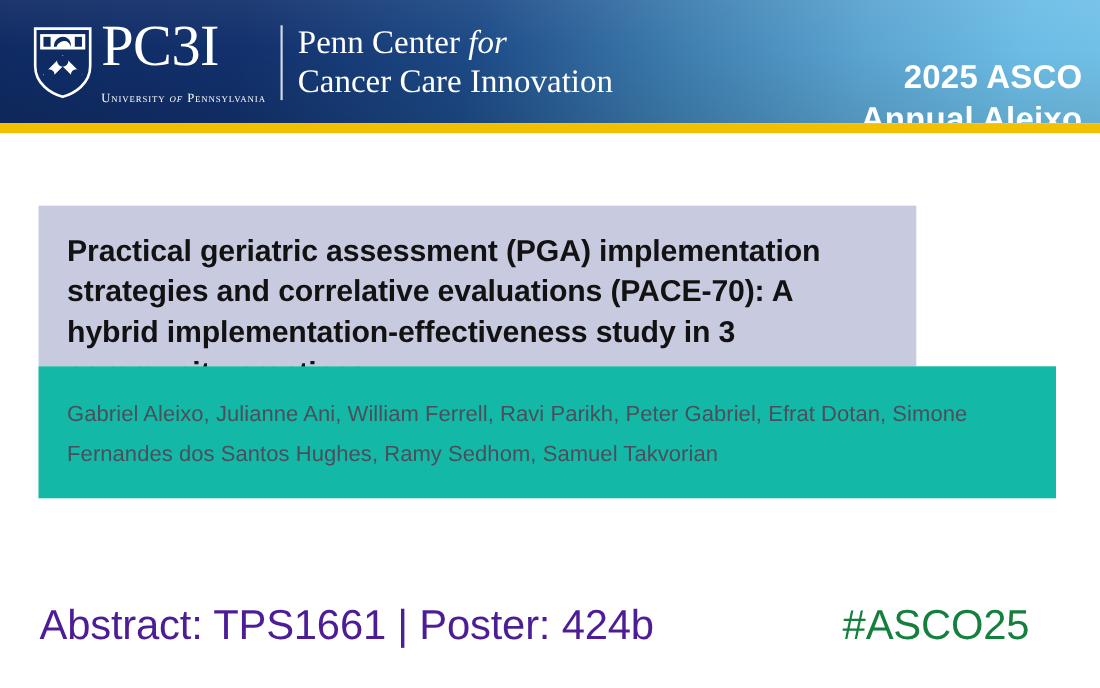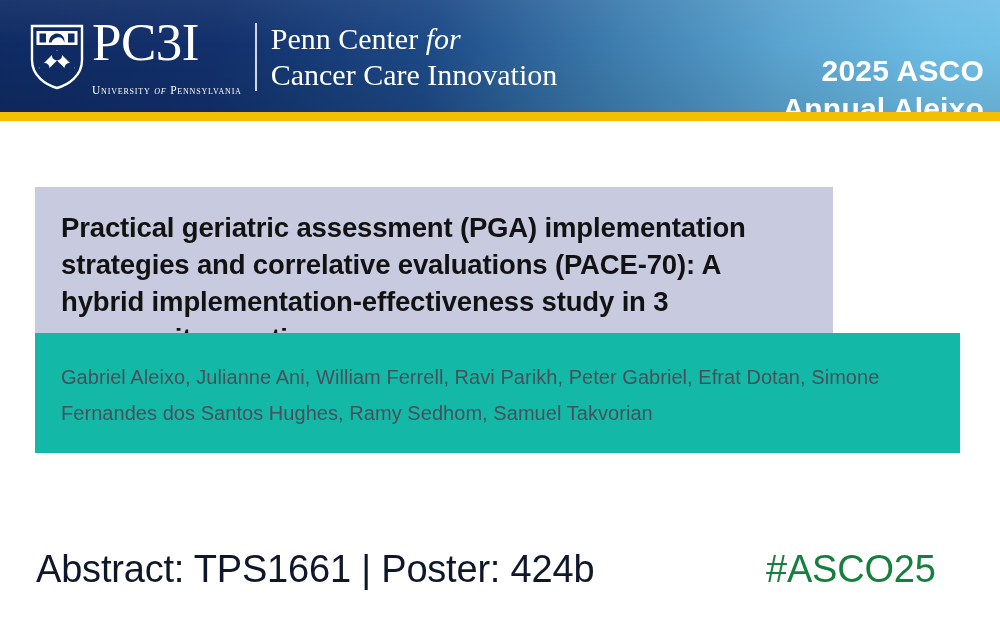--- a/index.html
+++ b/index.html
@@ -154,21 +154,21 @@
     letter-spacing: 0.05px;
   }
 
   
   .footer-left {
     position: absolute;
     left: 36px;
     top: 546px;
     font-size: 38px;
     line-height: 46px;
-    color: #0f172a;
+    color: #4c1d95;
     letter-spacing: -0.2px;
     white-space: nowrap;
     text-align: center;
   }
   .footer-right {
     position: absolute;
     left: 766px;
     top: 546px;
     font-size: 38px;
     line-height: 46px;

